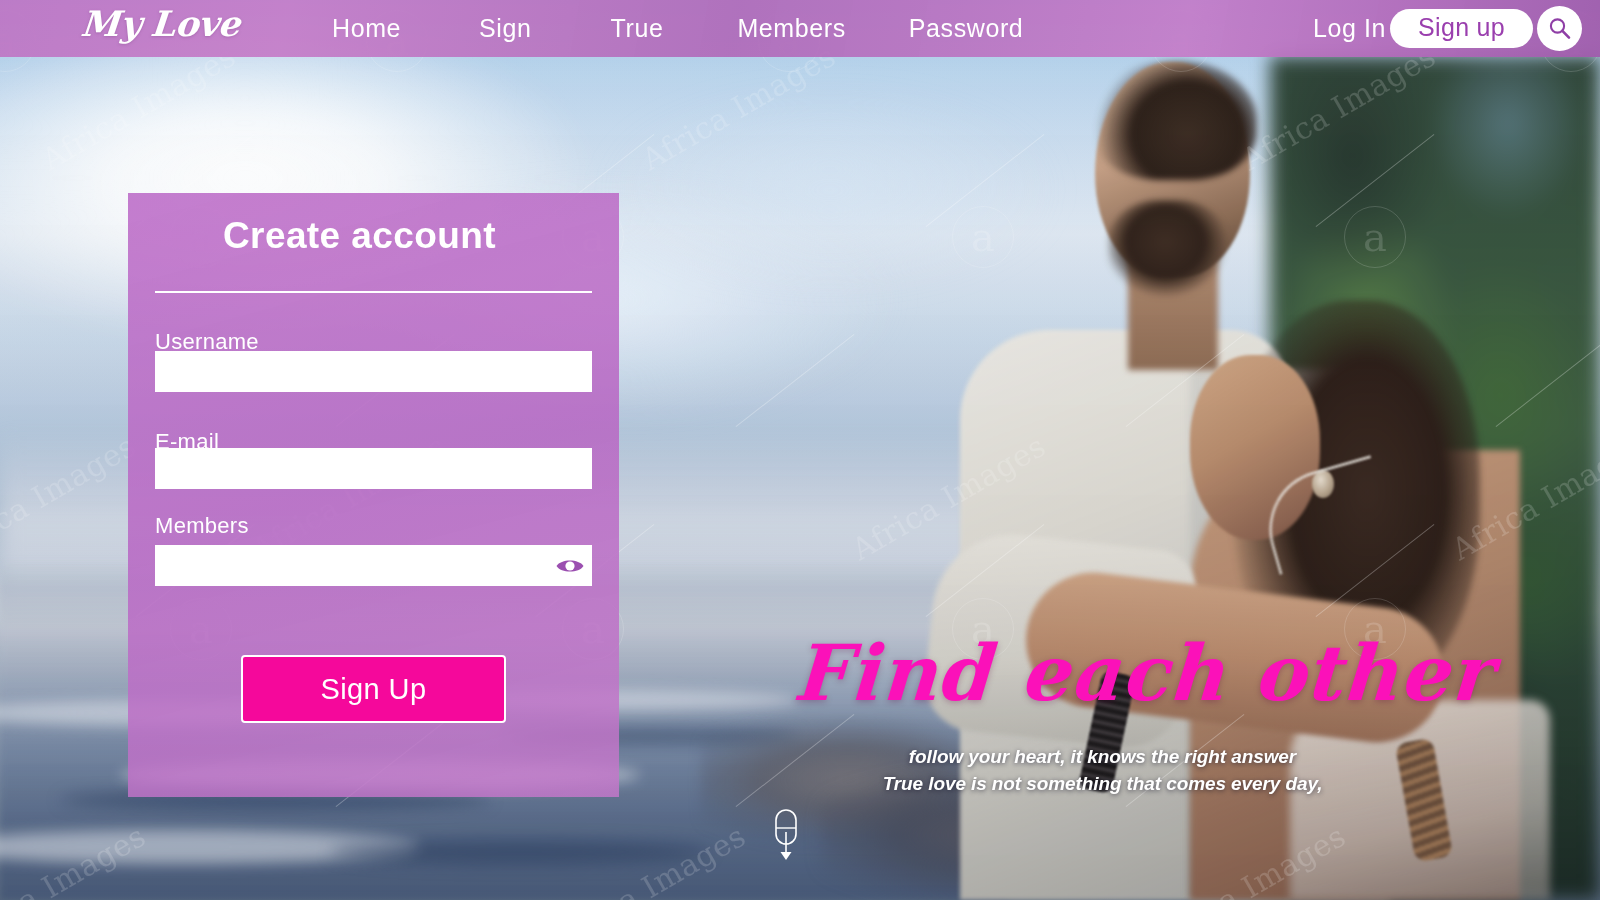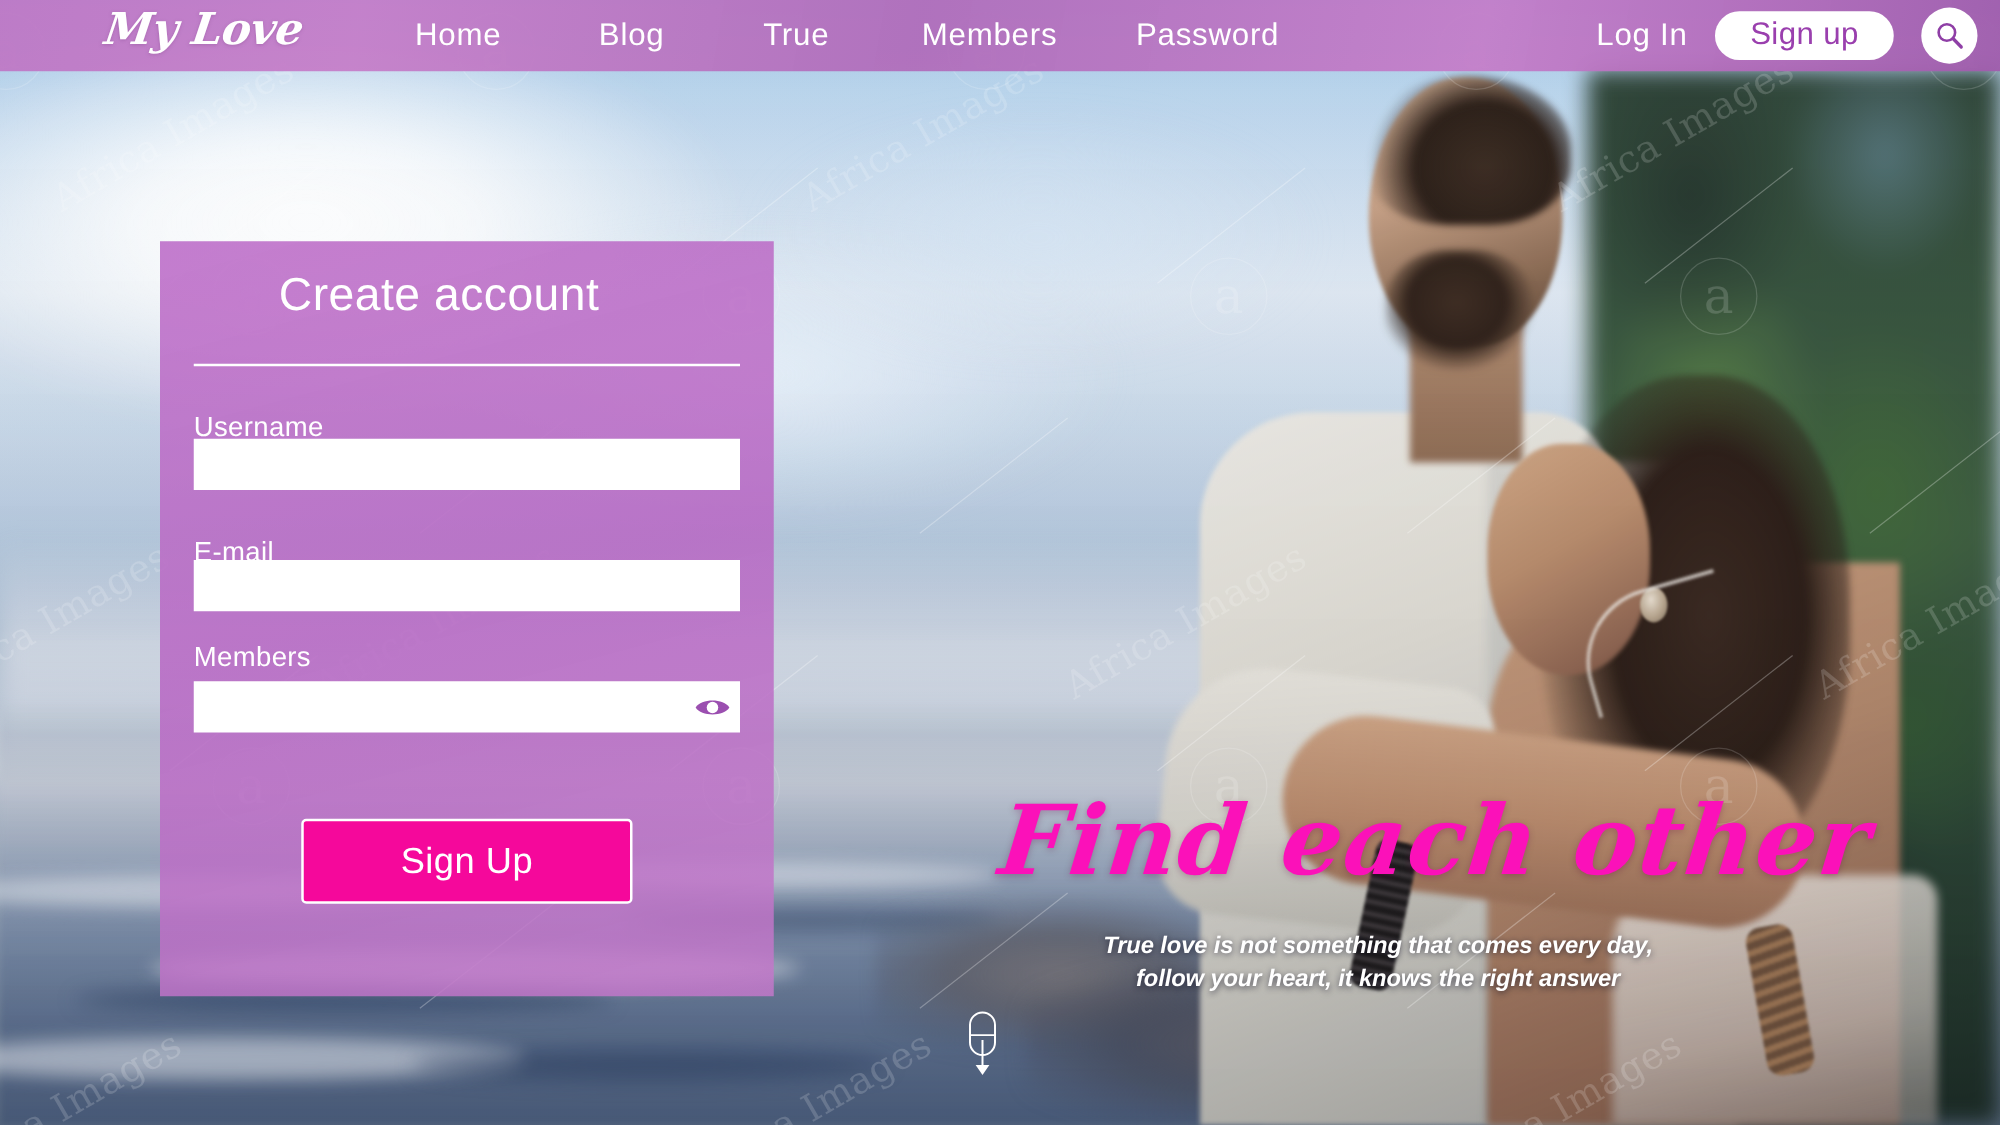--- a/index.html
+++ b/index.html
@@ -327,21 +327,21 @@
     cursor: pointer;
     white-space: nowrap;
   }
   .nav-sep { display: inline-block; }
   .nav-right {
     position: absolute;
     right: 18px; top: 0;
     height: 57px;
     display: flex;
     align-items: center;
-    gap: 22px;
+    gap: 4px;
   }
   .login-link {
     color: #ffffff;
     font-size: 25px;
     font-weight: 300;
     letter-spacing: 0.6px;
     cursor: pointer;
   }
   .signup-pill {
     background: #ffffff;
@@ -376,21 +376,21 @@
       rgba(188,110,198,0.86) 68%,
       rgba(192,116,200,0.85) 85%,
       rgba(196,120,202,0.84) 100%);
     z-index: 20;
   }
   .card-title {
     position: absolute;
     left: 95px; top: 22px;
     color: #ffffff;
     font-size: 37px;
-    font-weight: 400;
+    font-weight: 700;
     letter-spacing: 0.4px;
     text-align: center;
   }
   .card-rule {
     position: absolute;
     left: 27px; top: 98px;
     width: 437px; height: 2px;
     background: #ffffff;
   }
   .field-label {
@@ -572,21 +572,21 @@
     <div class="wm-slash" style="left:720px; top:760px;"></div>
     <div class="wm-slash" style="left:1110px; top:760px;"></div>
   </div>
 
   <div class="navbar">
     <div class="logo">My Love</div>
 
     <div class="nav-links">
       <span class="nav-link">Home</span>
       <span class="nav-sep" style="width:78px;"></span>
-      <span class="nav-link">Blog</span>
+      <span class="nav-link">Sign</span>
       <span class="nav-sep" style="width:79px;"></span>
       <span class="nav-link">True</span>
       <span class="nav-sep" style="width:74px;"></span>
       <span class="nav-link">Members</span>
       <span class="nav-sep" style="width:63px;"></span>
       <span class="nav-link">Password</span>
     </div>
 
     <div class="nav-right">
       <span class="login-link">Log In</span>
@@ -617,22 +617,22 @@
         <path d="M1.5 10 C6 2.6, 24 2.6, 28.5 10 C24 17.4, 6 17.4, 1.5 10 Z" fill="#9b4fb0"></path>
         <circle cx="15" cy="10" r="4.6" fill="#ffffff"></circle>
       </svg>
     </button>
 
     <button class="signup-btn">Sign Up</button>
   </div>
 
   <div class="hero-title">Find each other</div>
   <div class="hero-sub">
+    <div>follow your heart, it knows the right answer</div>
     <div>True love is not something that comes every day,</div>
-    <div>follow your heart, it knows the right answer</div>
   </div>
 
   <div class="scroll-ind">
     <svg width="32" height="56" viewBox="0 0 32 56">
       <rect x="6" y="2" width="20" height="34" rx="10" ry="10" fill="none" stroke="#ffffff" stroke-width="1.6"></rect>
       <line x1="6" y1="20" x2="26" y2="20" stroke="#ffffff" stroke-width="1.4"></line>
       <line x1="16" y1="24" x2="16" y2="50" stroke="#ffffff" stroke-width="1.6"></line>
       <path d="M10.5 44 L16 52 L21.5 44 Z" fill="#ffffff"></path>
     </svg>
   </div>

